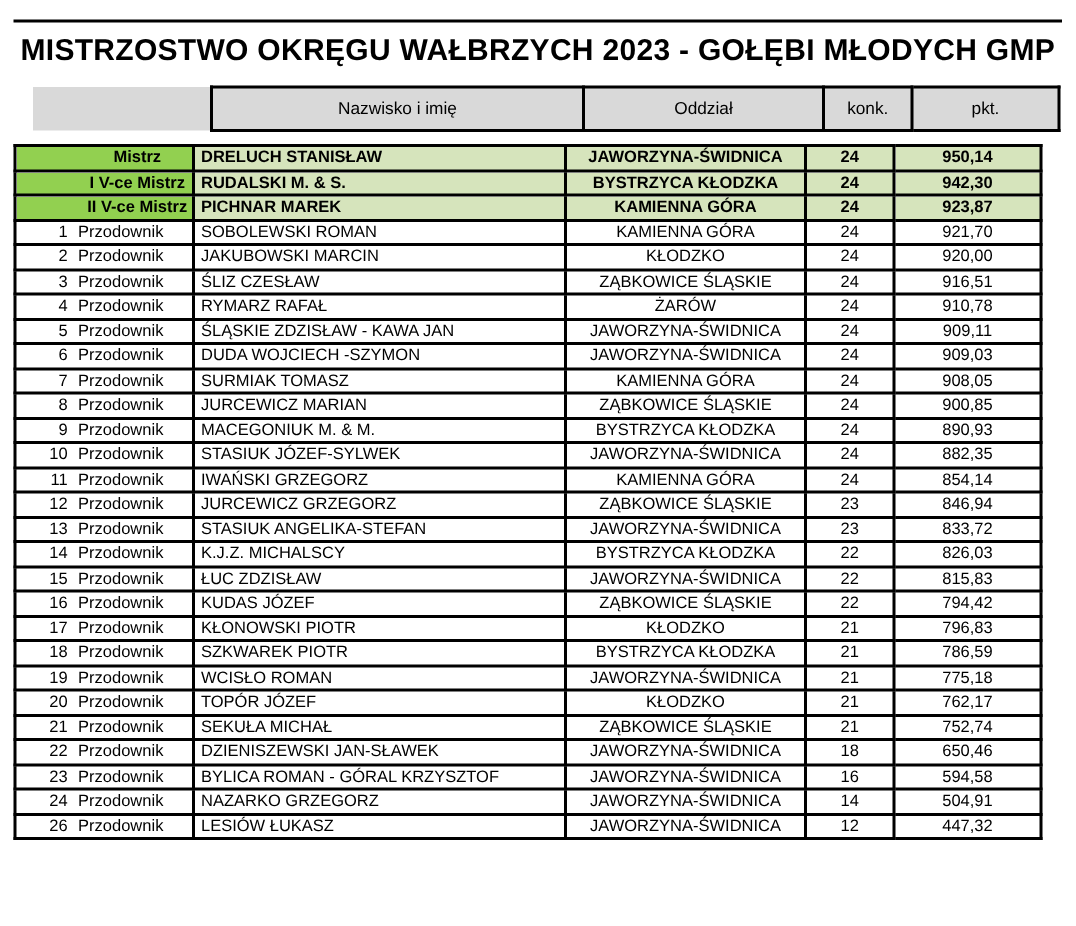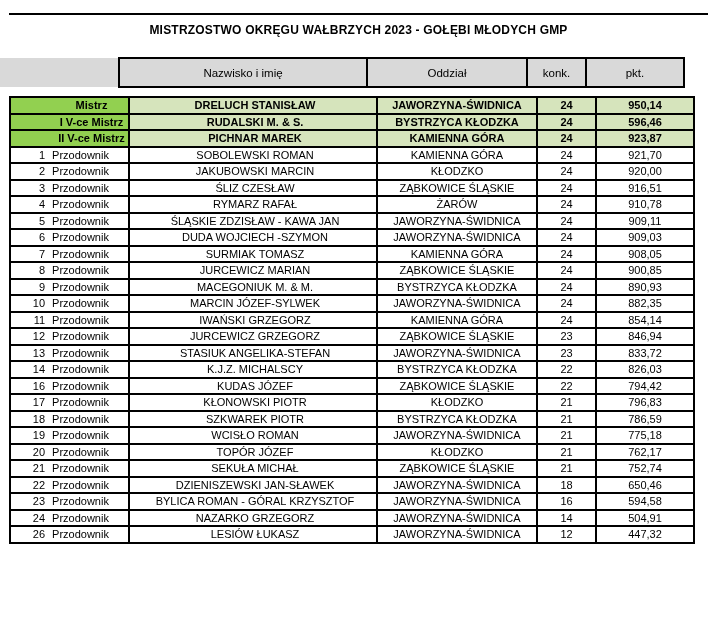--- a/index.html
+++ b/index.html
@@ -3,42 +3,42 @@
 <meta charset="utf-8">
 <style>
   html,body{margin:0;padding:0;background:#ffffff;}
   .sheet{
     position:relative;width:717px;height:617px;background:#ffffff;overflow:hidden;
     font-family:"Liberation Sans","DejaVu Sans",sans-serif;color:#000;
   }
   .top-rule{position:absolute;top:13px;left:9px;width:699px;height:2px;background:#000;}
   .title{
     position:absolute;top:23px;left:0;width:100%;text-align:center;
-    font-size:12px;font-weight:bold;letter-spacing:0.2px;white-space:nowrap;
+    font-size:20px;font-weight:bold;letter-spacing:0.2px;white-space:nowrap;
   }
   table{border-collapse:collapse;table-layout:fixed;}
   col.c-rank{width:119px;}
   col.c-name{width:248px;}
   col.c-branch{width:160px;}
   col.c-konk{width:59px;}
   col.c-pkt{width:98px;}
 
-  .header-table{position:absolute;top:57px;left:0;}
+  .header-table{position:absolute;top:57px;left:22px;}
   .header-table td{
     height:27px;background:#d9d9d9;border:2px solid #000;
     text-align:center;vertical-align:middle;font-size:11.5px;padding:0;
   }
   .header-table td.blank{border:none;background:#d9d9d9;}
 
   .data-table{position:absolute;top:96px;left:9px;border:2px solid #000;}
   .data-table td{
     height:14.5px;border:2px solid #000;padding:0;vertical-align:middle;
     font-size:11px;line-height:14px;text-align:center;white-space:nowrap;overflow:hidden;
   }
-  .data-table td.name{text-align:center;padding-left:4px;}
+  .data-table td.name{text-align:left;padding-left:4px;}
   tr.champion td{background:#d6e4bc;font-weight:bold;}
   tr.champion td.rank{background:#92d050;padding-left:44px;}
   tr.regular td{background:#ffffff;}
   .rank-wrap{display:inline-flex;align-items:baseline;}
   .rank-num{display:inline-block;min-width:15px;text-align:right;}
   .rank-title{display:inline-block;margin-left:7px;}
 </style>
 </head>
 <body>
 
@@ -79,21 +79,21 @@
           <td class="name">DRELUCH STANISŁAW</td>
           <td>JAWORZYNA-ŚWIDNICA</td>
           <td>24</td>
           <td>950,14</td>
         </tr>
         <tr class="champion">
           <td class="rank">I V-ce Mistrz</td>
           <td class="name">RUDALSKI M. &amp; S.</td>
           <td>BYSTRZYCA KŁODZKA</td>
           <td>24</td>
-          <td>596,46</td>
+          <td>942,30</td>
         </tr>
         <tr class="champion">
           <td class="rank">II V-ce Mistrz</td>
           <td class="name">PICHNAR MAREK</td>
           <td>KAMIENNA GÓRA</td>
           <td>24</td>
           <td>923,87</td>
         </tr>
         <tr class="regular">
           <td class="rank"><span class="rank-wrap">
@@ -183,21 +183,21 @@
           <td class="name">MACEGONIUK M. &amp; M.</td>
           <td>BYSTRZYCA KŁODZKA</td>
           <td>24</td>
           <td>890,93</td>
         </tr>
         <tr class="regular">
           <td class="rank"><span class="rank-wrap">
               <span class="rank-num">10</span>
               <span class="rank-title">Przodownik</span>
             </span></td>
-          <td class="name">MARCIN JÓZEF-SYLWEK</td>
+          <td class="name">STASIUK JÓZEF-SYLWEK</td>
           <td>JAWORZYNA-ŚWIDNICA</td>
           <td>24</td>
           <td>882,35</td>
         </tr>
         <tr class="regular">
           <td class="rank"><span class="rank-wrap">
               <span class="rank-num">11</span>
               <span class="rank-title">Przodownik</span>
             </span></td>
           <td class="name">IWAŃSKI GRZEGORZ</td>
@@ -230,20 +230,30 @@
               <span class="rank-num">14</span>
               <span class="rank-title">Przodownik</span>
             </span></td>
           <td class="name">K.J.Z. MICHALSCY</td>
           <td>BYSTRZYCA KŁODZKA</td>
           <td>22</td>
           <td>826,03</td>
         </tr>
         <tr class="regular">
           <td class="rank"><span class="rank-wrap">
+              <span class="rank-num">15</span>
+              <span class="rank-title">Przodownik</span>
+            </span></td>
+          <td class="name">ŁUC ZDZISŁAW</td>
+          <td>JAWORZYNA-ŚWIDNICA</td>
+          <td>22</td>
+          <td>815,83</td>
+        </tr>
+        <tr class="regular">
+          <td class="rank"><span class="rank-wrap">
               <span class="rank-num">16</span>
               <span class="rank-title">Przodownik</span>
             </span></td>
           <td class="name">KUDAS JÓZEF</td>
           <td>ZĄBKOWICE ŚLĄSKIE</td>
           <td>22</td>
           <td>794,42</td>
         </tr>
         <tr class="regular">
           <td class="rank"><span class="rank-wrap">

